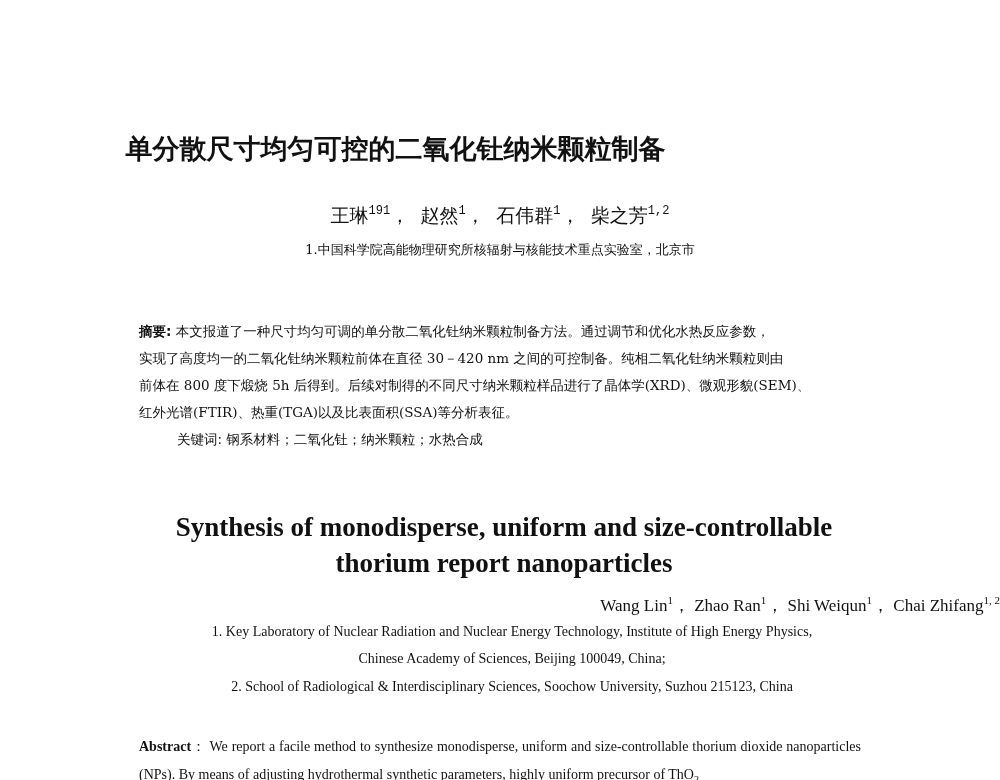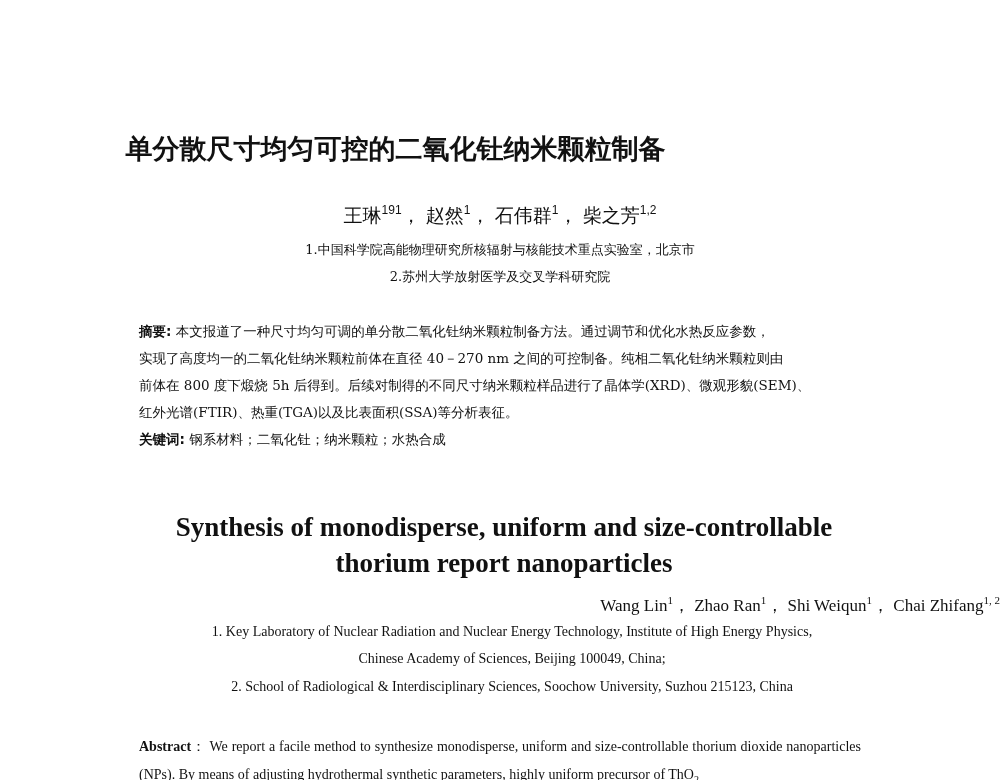--- a/index.html
+++ b/index.html
@@ -4,39 +4,39 @@
 <style>
   html, body { margin: 0; padding: 0; background: #ffffff; }
   body { width: 1000px; height: 780px; overflow: hidden; position: relative; color: #111; }
   .page { position: absolute; left: 0; top: 0; width: 1000px; height: 780px; }
   .cn-title {
     position: absolute; left: 0; width: 791px; top: 131px; text-align: center;
     font-family: "DejaVu Sans", sans-serif; font-weight: bold; font-size: 27px; letter-spacing: 0px;
   }
   .cn-authors {
     position: absolute; left: 0; width: 1000px; top: 203px; text-align: center;
-    font-family: Liberation Sans, sans-serif; font-size: 19px;
+    font-family: Liberation Mono, monospace; font-size: 19px;
   }
   .cn-authors sup { font-size: 12px; vertical-align: 8px; }
   .cn-aff {
     position: absolute; left: 0; width: 1000px; text-align: center;
     font-family: "DejaVu Serif", serif; font-size: 13px;
   }
   .cn-aff1 { top: 241px; }
   .cn-aff2 { top: 268px; }
   .cn-abstract {
     position: absolute; left: 139px; width: 726px; top: 318px;
     font-family: "DejaVu Serif", serif; font-size: 13.5px; line-height: 27px;
   }
   .cn-abstract .lbl { font-family: "DejaVu Sans", sans-serif; font-weight: bold; }
   .cn-keywords {
     position: absolute; left: 139px; top: 426px;
     font-family: "DejaVu Serif", serif; font-size: 13.5px; line-height: 27px;
   }
-  .cn-keywords .lbl { font-family: "DejaVu Sans", sans-serif; font-weight: bold; }
+  .cn-keywords .lbl { font-family: "DejaVu Sans", sans-serif; font-weight: normal; margin-left: 38px; }
   .en-title {
     position: absolute; left: 4px; width: 1000px; top: 509px; text-align: center;
     font-family: "Liberation Serif", serif; font-weight: bold; font-size: 27px; line-height: 36px;
   }
   .en-authors {
     position: absolute; left: 0; width: 1000px; top: 594px; text-align: right;
     font-family: "Liberation Serif", serif; font-size: 17px;
   }
   .en-authors sup { font-size: 11px; vertical-align: 7px; }
   .en-aff {
@@ -62,25 +62,24 @@
   <div class="cn-title">单分散尺寸均匀可控的二氧化钍纳米颗粒制备</div>
 
   <div class="cn-authors">
     <span>王琳</span><sup>191</sup><span>，</span>
     <span>赵然</span><sup>1</sup><span>，</span>
     <span>石伟群</span><sup>1</sup><span>，</span>
     <span>柴之芳</span><sup>1,2</sup>
   </div>
 
   <div class="cn-aff cn-aff1">1.中国科学院高能物理研究所核辐射与核能技术重点实验室，北京市</div>
-  <div class="cn-aff cn-aff2">2.苏州大学放射医学及交叉学科研究院</div>
 
   <div class="cn-abstract">
     <div><span class="lbl">摘要:</span><span> 本文报道了一种尺寸均匀可调的单分散二氧化钍纳米颗粒制备方法。通过调节和优化水热反应参数，</span></div>
-    <div>实现了高度均一的二氧化钍纳米颗粒前体在直径 40－270 nm 之间的可控制备。纯相二氧化钍纳米颗粒则由</div>
+    <div>实现了高度均一的二氧化钍纳米颗粒前体在直径 30－420 nm 之间的可控制备。纯相二氧化钍纳米颗粒则由</div>
     <div>前体在 800 度下煅烧 5h 后得到。后续对制得的不同尺寸纳米颗粒样品进行了晶体学(XRD)、微观形貌(SEM)、</div>
     <div>红外光谱(FTIR)、热重(TGA)以及比表面积(SSA)等分析表征。</div>
   </div>
 
   <div class="cn-keywords">
     <span class="lbl">关键词:</span><span> 钢系材料；二氧化钍；纳米颗粒；水热合成</span>
   </div>
 
   <div class="en-title">
     <div>Synthesis of monodisperse, uniform and size-controllable</div>

